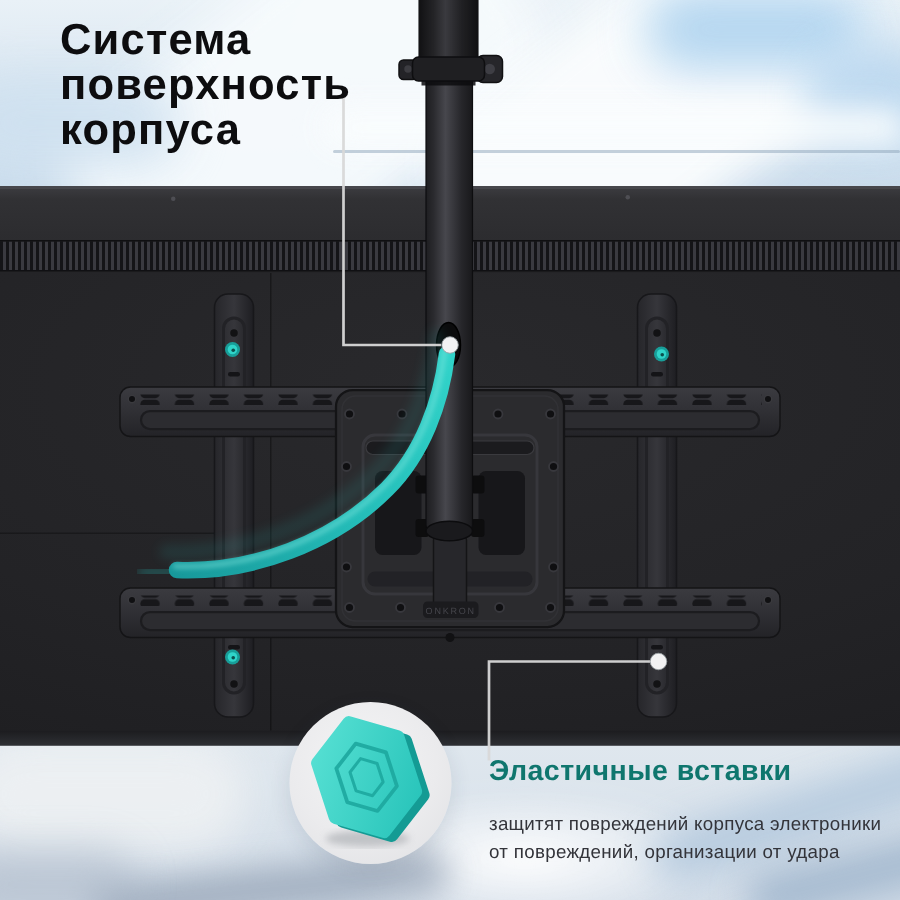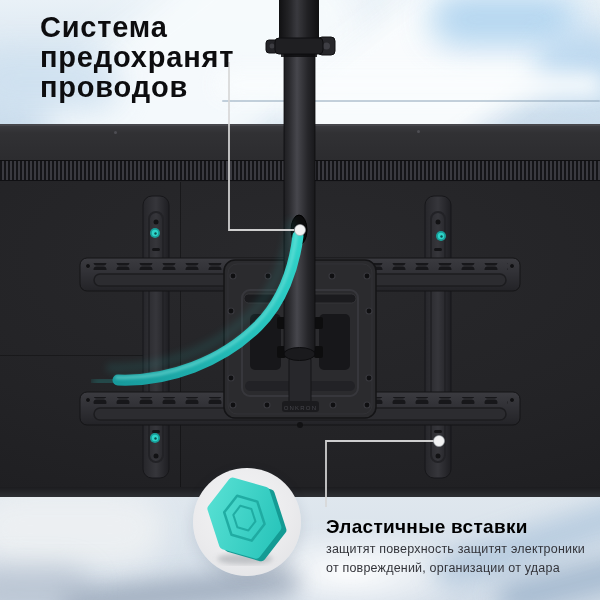--- a/index.html
+++ b/index.html
@@ -51,22 +51,22 @@
   
   .badge{position:absolute;left:193px;top:468px;width:108px;height:108px;border-radius:50%;
          background:radial-gradient(circle at 45% 38%,#f4f4f5 0%,#ebebed 55%,#dfe0e3 100%);
          box-shadow:0 5px 14px rgba(40,60,80,.12);}
   .badge svg{position:absolute;left:0;top:0;}
 
   
   .title{position:absolute;left:40px;top:12px;font-size:29px;font-weight:700;
          line-height:30px;letter-spacing:.8px;color:#0d0d0f;}
   .title span{display:block;}
-  .insert-head{position:absolute;left:326px;top:516px;font-size:19px;font-weight:700;
-               letter-spacing:.3px;color:#000000;}
+  .insert-head{position:absolute;left:326px;top:504px;font-size:19px;font-weight:700;
+               letter-spacing:.3px;color:#0f766e;}
   .insert-body{position:absolute;left:326px;top:540px;font-size:12.5px;line-height:18.5px;
                letter-spacing:.2px;color:#33343a;}
   .insert-body span{display:block;}
 </style>
 </head>
 <body>
 
 <div class="stage">
 
   <div class="bg-top">
@@ -269,22 +269,22 @@
         <polygon points="52,12 80,31 80,69 52,88 24,69 24,31" fill="#149b94" stroke="#149b94" stroke-width="9" stroke-linejoin="round" transform="translate(4,4)"></polygon>
         <polygon points="52,12 80,31 80,69 52,88 24,69 24,31" fill="url(#hexG)" stroke="url(#hexG)" stroke-width="9" stroke-linejoin="round"></polygon>
         <polygon points="52,26.5 69.4,38.3 69.4,61.9 52,73.7 34.6,61.9 34.6,38.3" fill="none" stroke="#1da79f" stroke-width="2.5" stroke-linejoin="round" opacity="0.9"></polygon>
         <polygon points="52,37 61.5,43.5 61.5,56.5 52,63 42.5,56.5 42.5,43.5" fill="none" stroke="#1da79f" stroke-width="2" stroke-linejoin="round" opacity="0.9"></polygon>
       </g>
     </svg>
   </div>
 
   <div class="title">
     <span>Система</span>
-    <span>предохранят</span>
-    <span>проводов</span>
+    <span>поверхность</span>
+    <span>корпуса</span>
   </div>
   <div class="insert-head">Эластичные вставки</div>
   <div class="insert-body">
-    <span>защитят поверхность защитят электроники</span>
+    <span>защитят повреждений корпуса электроники</span>
     <span>от повреждений, организации от удара</span>
   </div>
 
 </div>
 
 </body></html>

